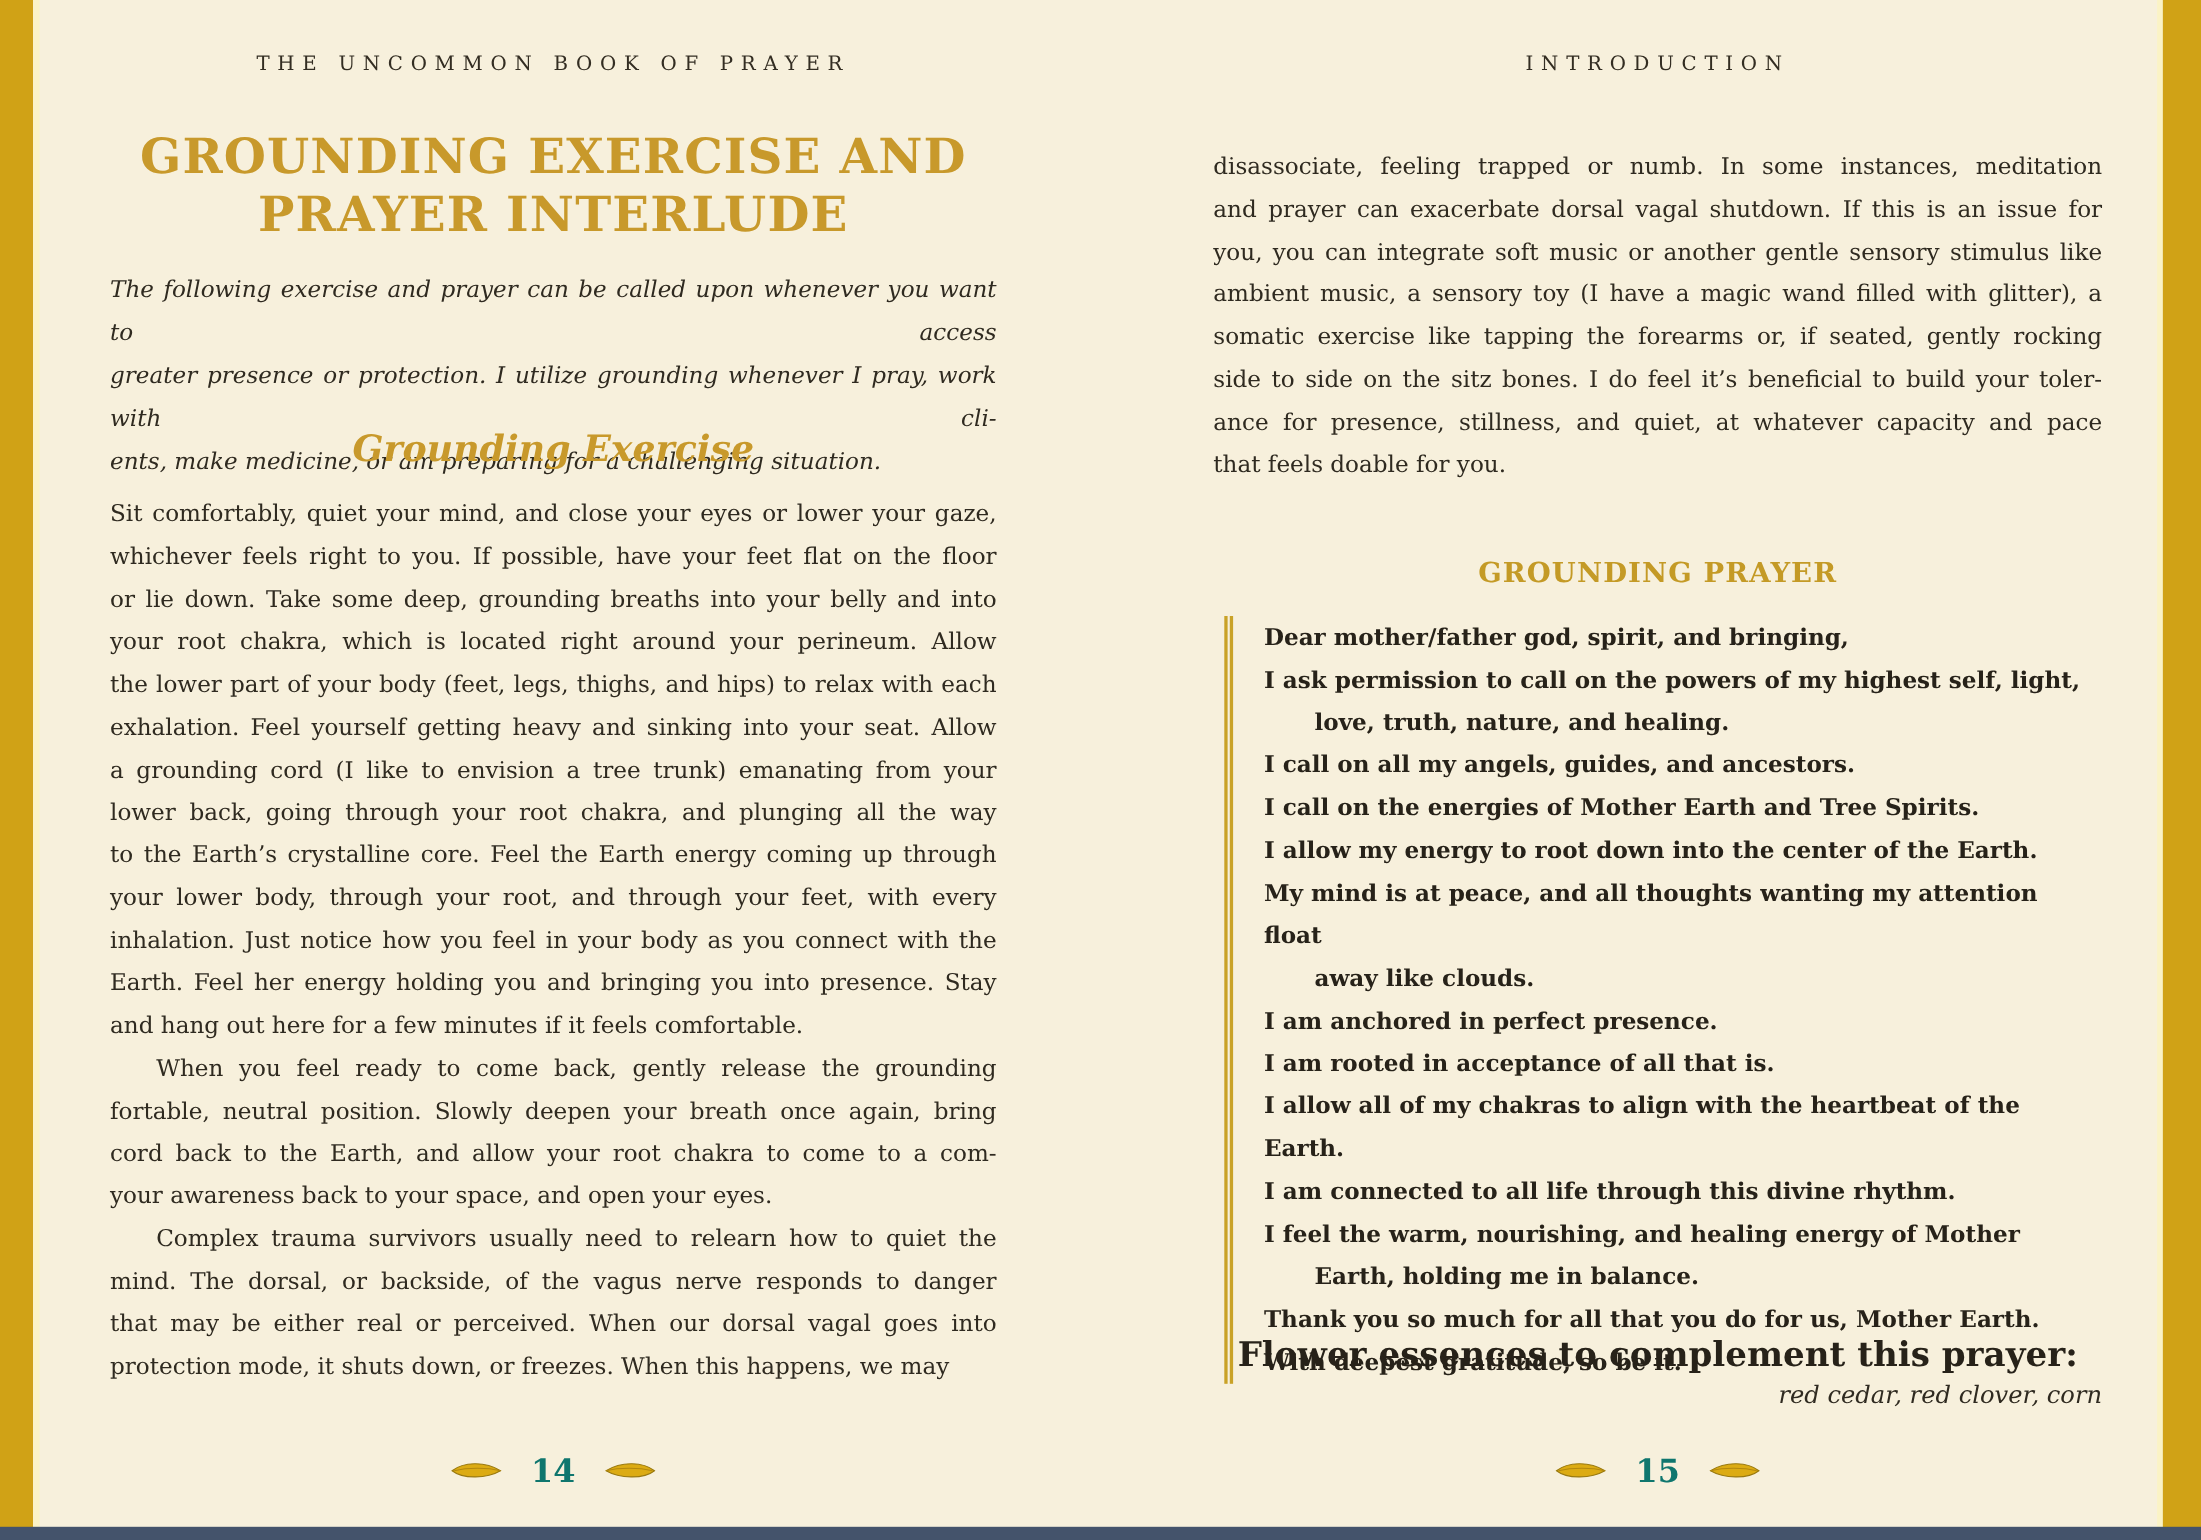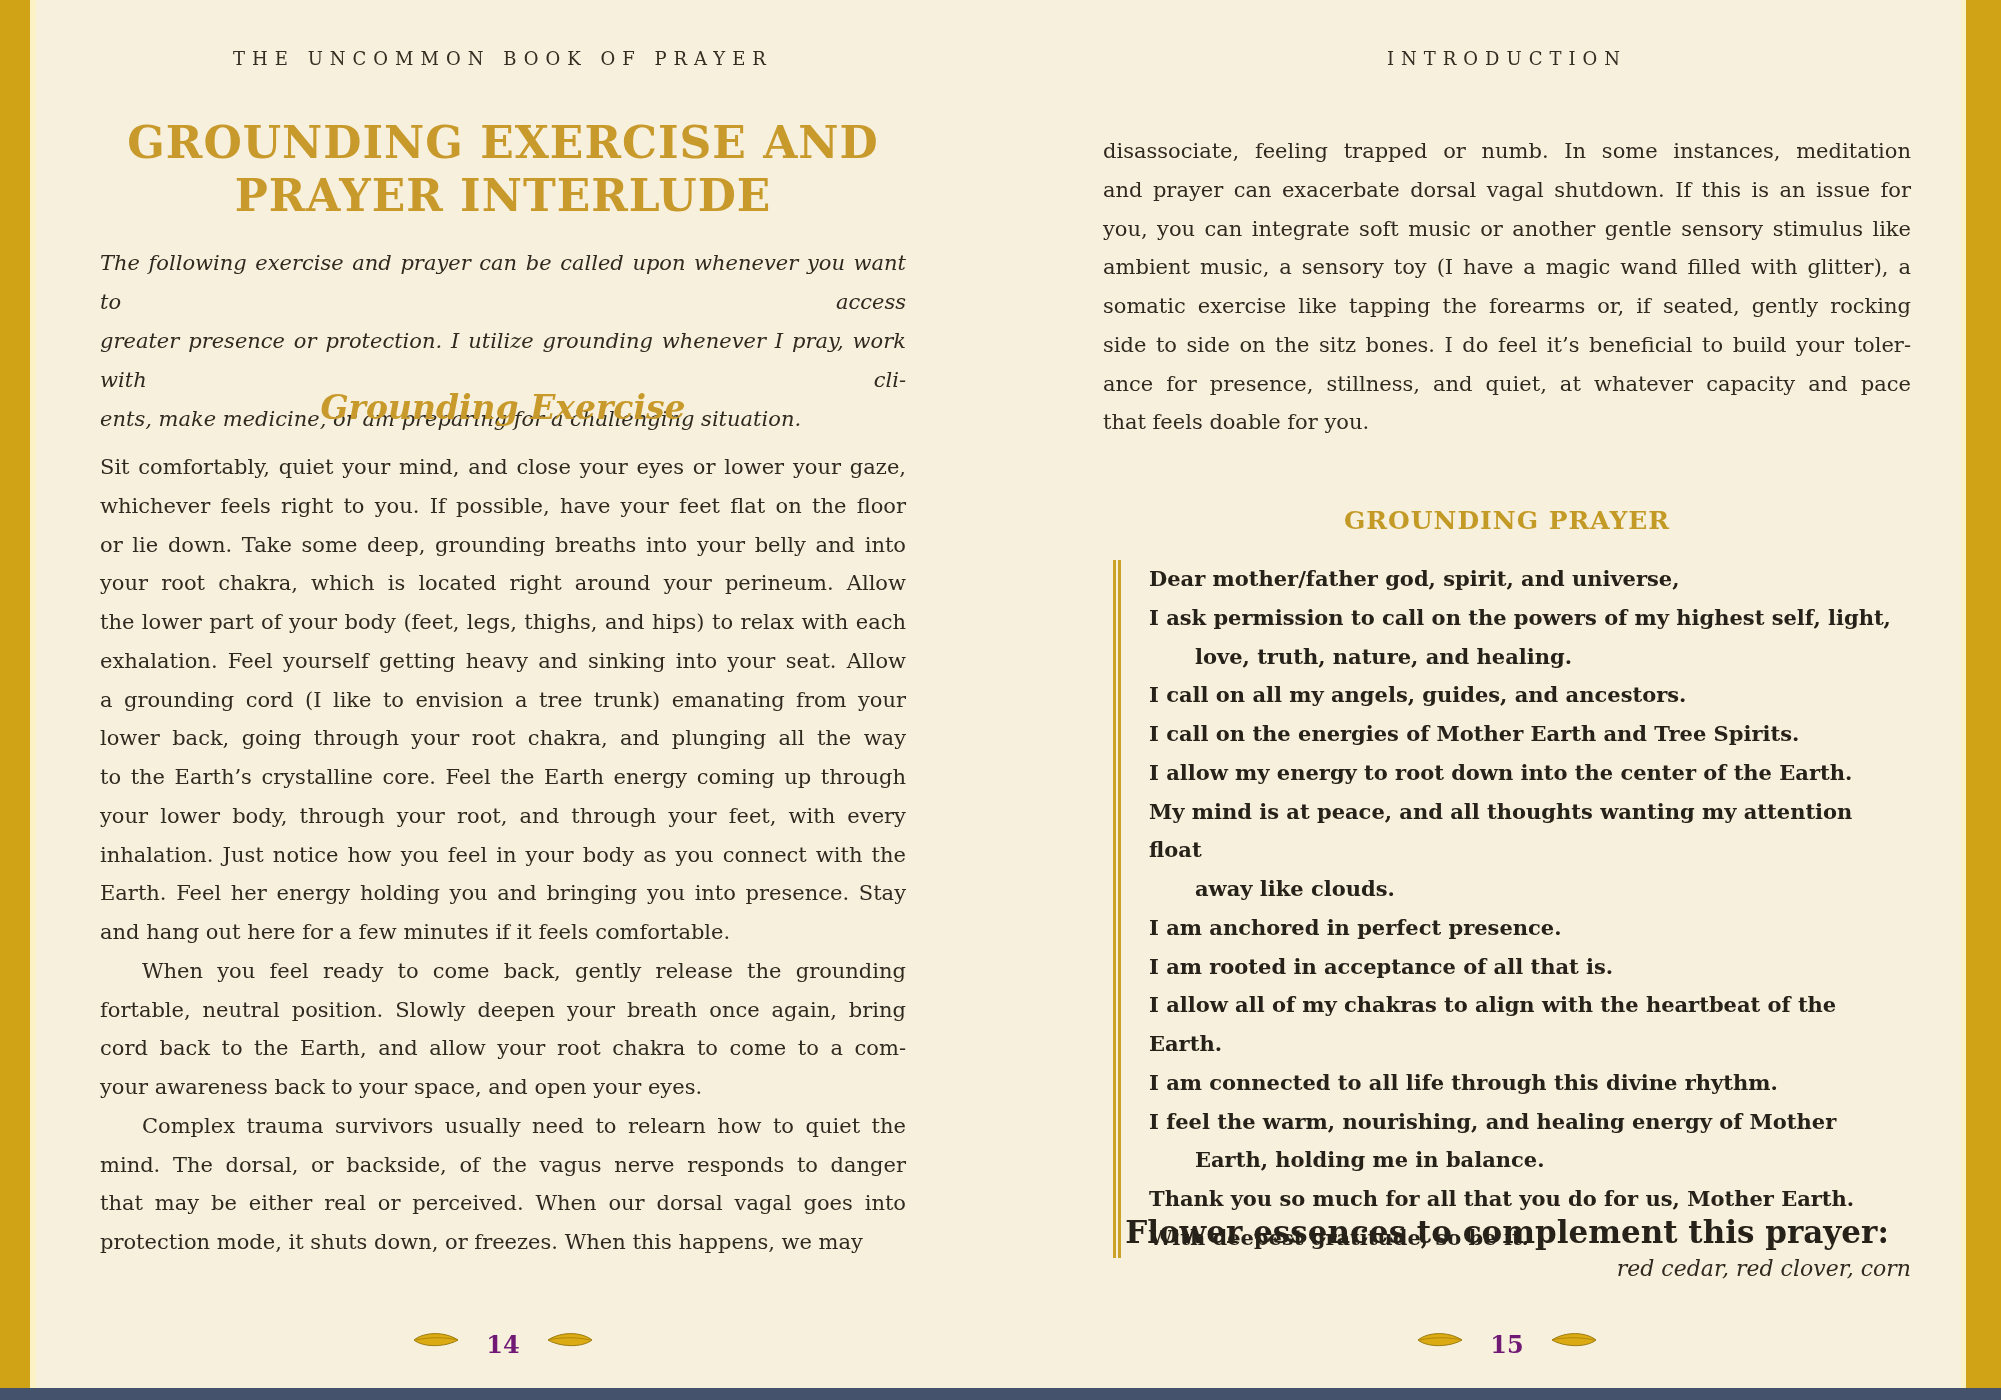--- a/index.html
+++ b/index.html
@@ -65,21 +65,21 @@
   }
   .flower-list{
     position:absolute;top:1256px;left:0;right:0;text-align:right;
     font-style:italic;font-size:22px;color:#2f2a20;
   }
 
   .folio{
     position:absolute;top:1320px;left:0;right:0;
     display:flex;align-items:center;justify-content:center;gap:26px;
   }
-  .folio .num{font-size:24px;font-weight:bold;color:#701a75;margin-top:10px;}
+  .folio .num{font-size:29px;font-weight:bold;color:#0f766e;}
   .leaf{width:48px;height:20px;display:block;}
 </style>
 </head>
 <body>
 
 <div class="spine spine-gold-left"></div>
 <div class="spine spine-pale-left"></div>
 <div class="spine spine-gold-right"></div>
 <div class="spine spine-pale-right"></div>
 <div class="cover-edge"></div>
@@ -153,21 +153,21 @@
       <div class="tline">ambient music, a sensory toy (I have a magic wand filled with glitter), a</div>
       <div class="tline">somatic exercise like tapping the forearms or, if seated, gently rocking</div>
       <div class="tline">side to side on the sitz bones. I do feel it’s beneficial to build your toler-</div>
       <div class="tline">ance for presence, stillness, and quiet, at whatever capacity and pace</div>
       <div class="tline last">that feels doable for you.</div>
     </div>
 
   <div class="prayer-heading">GROUNDING PRAYER</div>
 
   <div class="prayer-block">
-      <div class="tline">Dear mother/father god, spirit, and universe,</div>
+      <div class="tline">Dear mother/father god, spirit, and bringing,</div>
       <div class="tline">I ask permission to call on the powers of my highest self, light,</div>
       <div class="tline indent">love, truth, nature, and healing.</div>
       <div class="tline">I call on all my angels, guides, and ancestors.</div>
       <div class="tline">I call on the energies of Mother Earth and Tree Spirits.</div>
       <div class="tline">I allow my energy to root down into the center of the Earth.</div>
       <div class="tline">My mind is at peace, and all thoughts wanting my attention float</div>
       <div class="tline indent">away like clouds.</div>
       <div class="tline">I am anchored in perfect presence.</div>
       <div class="tline">I am rooted in acceptance of all that is.</div>
       <div class="tline">I allow all of my chakras to align with the heartbeat of the Earth.</div>

